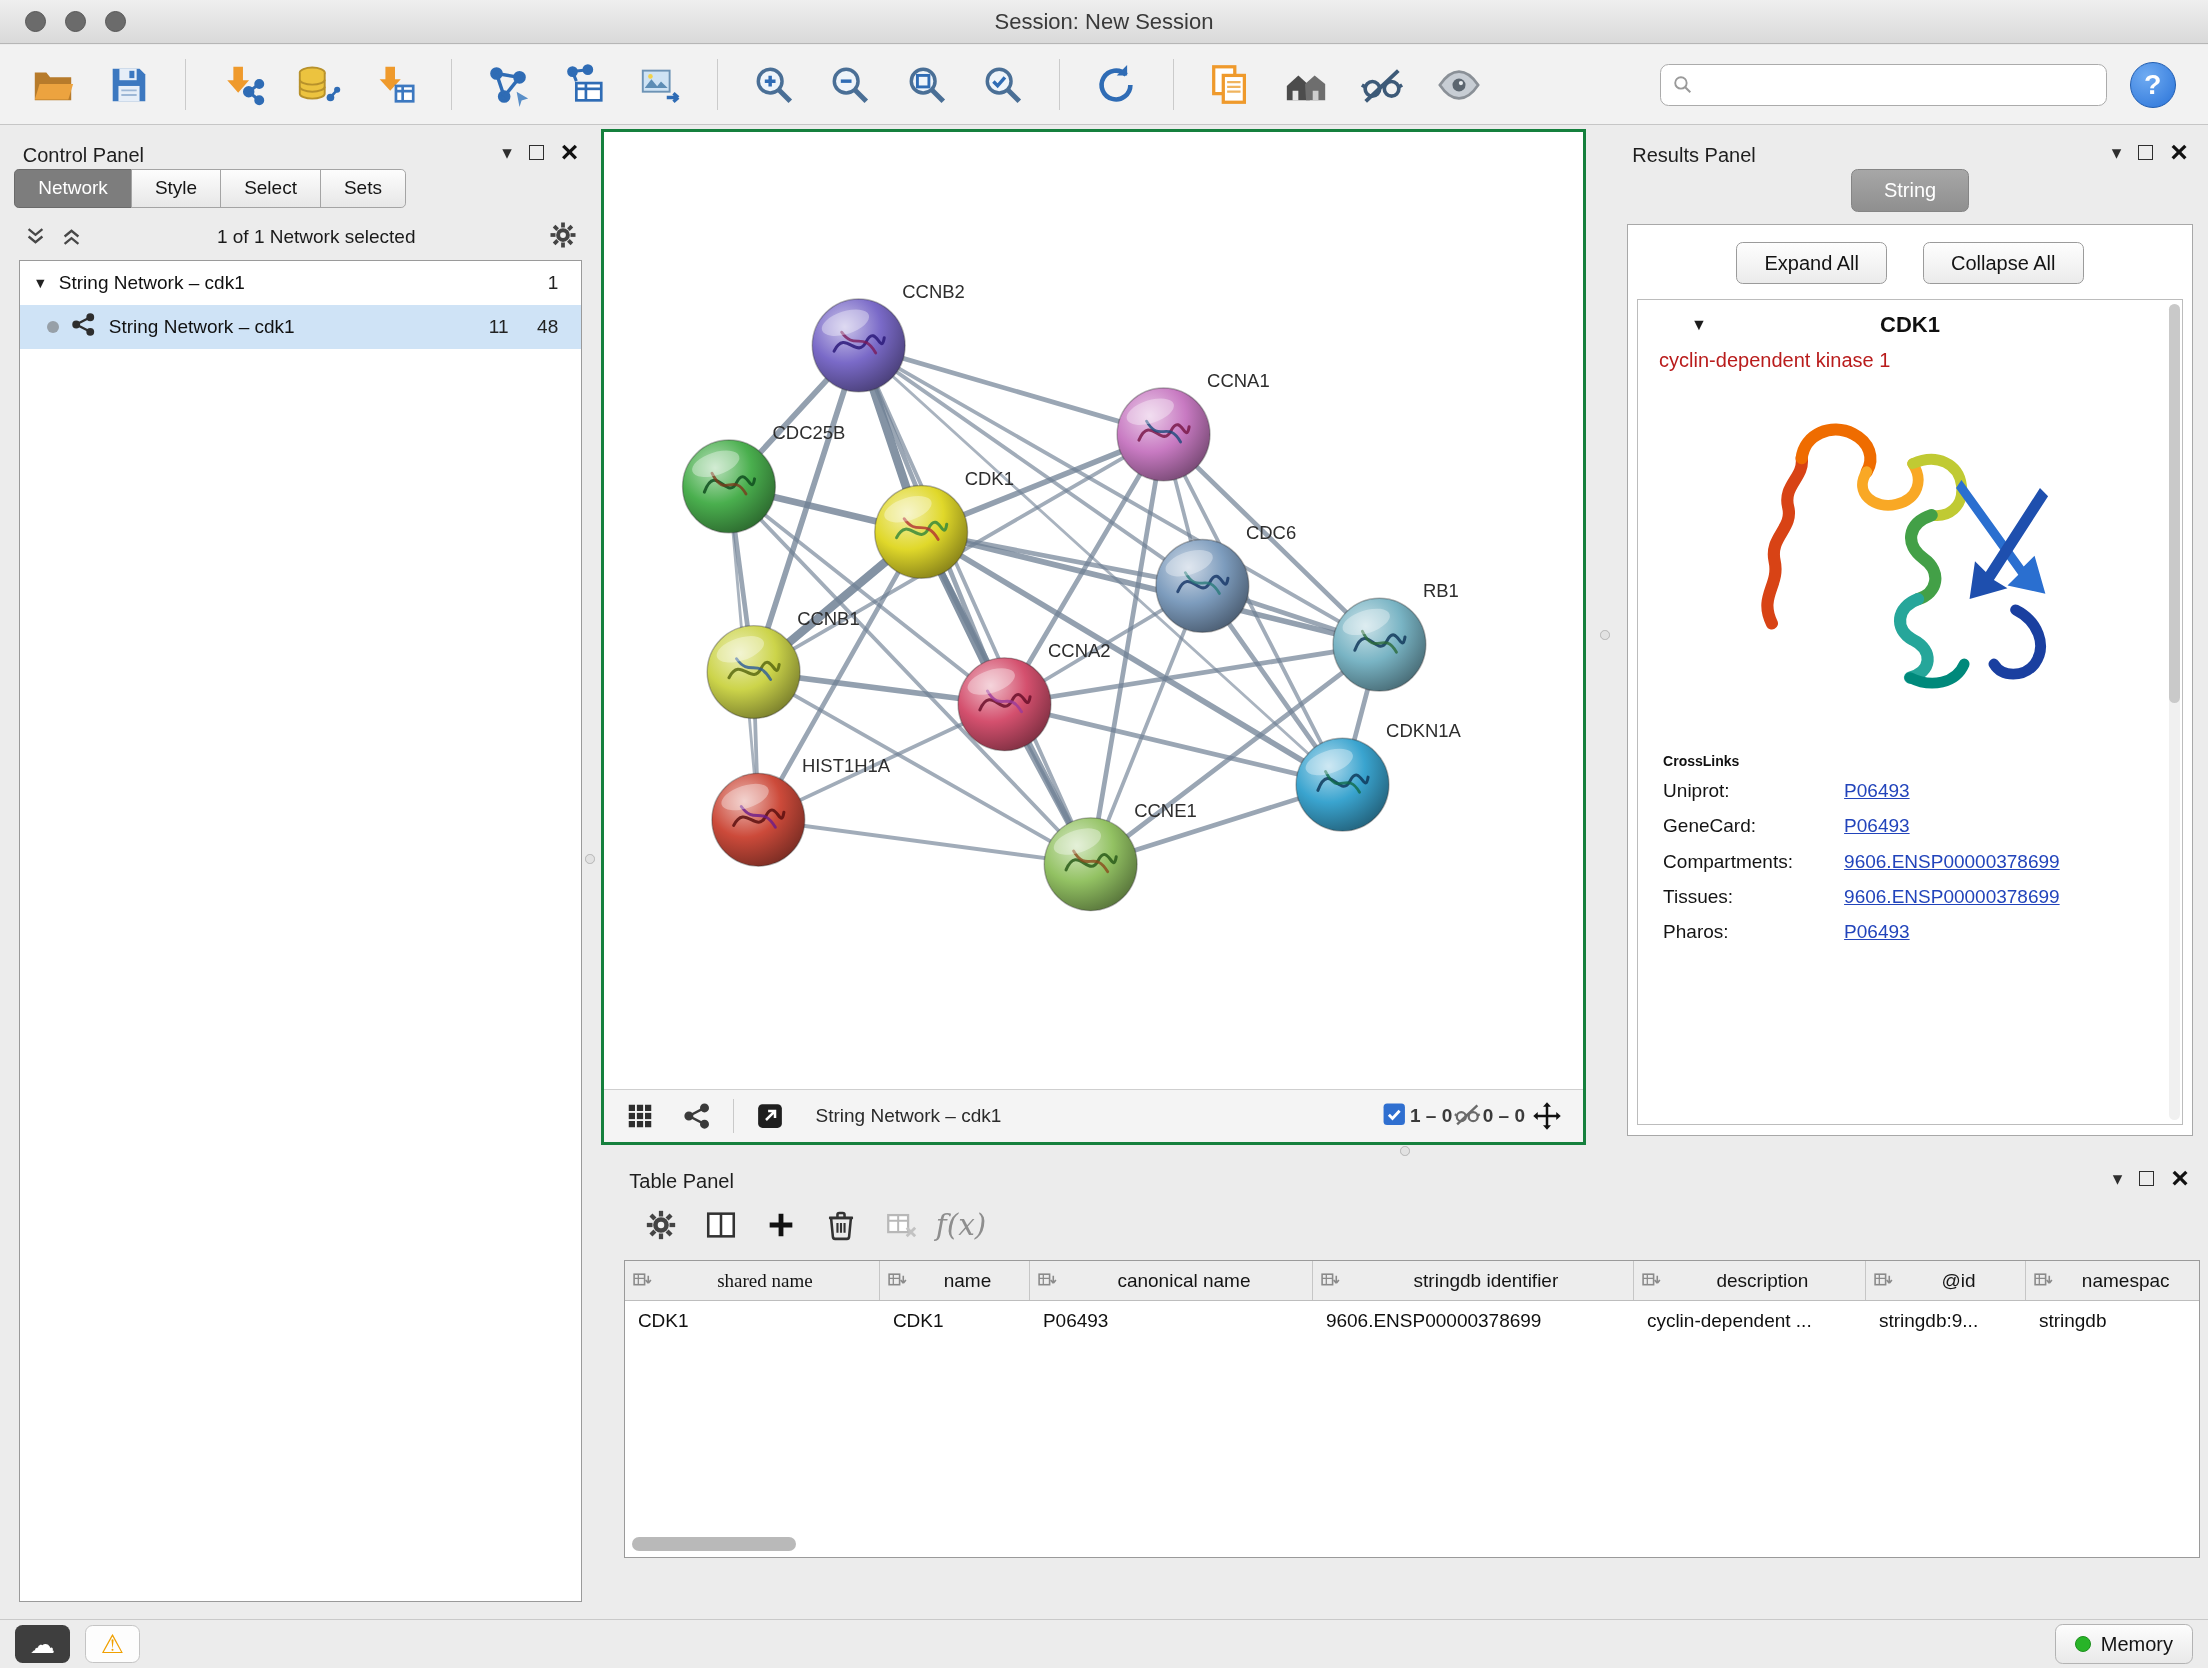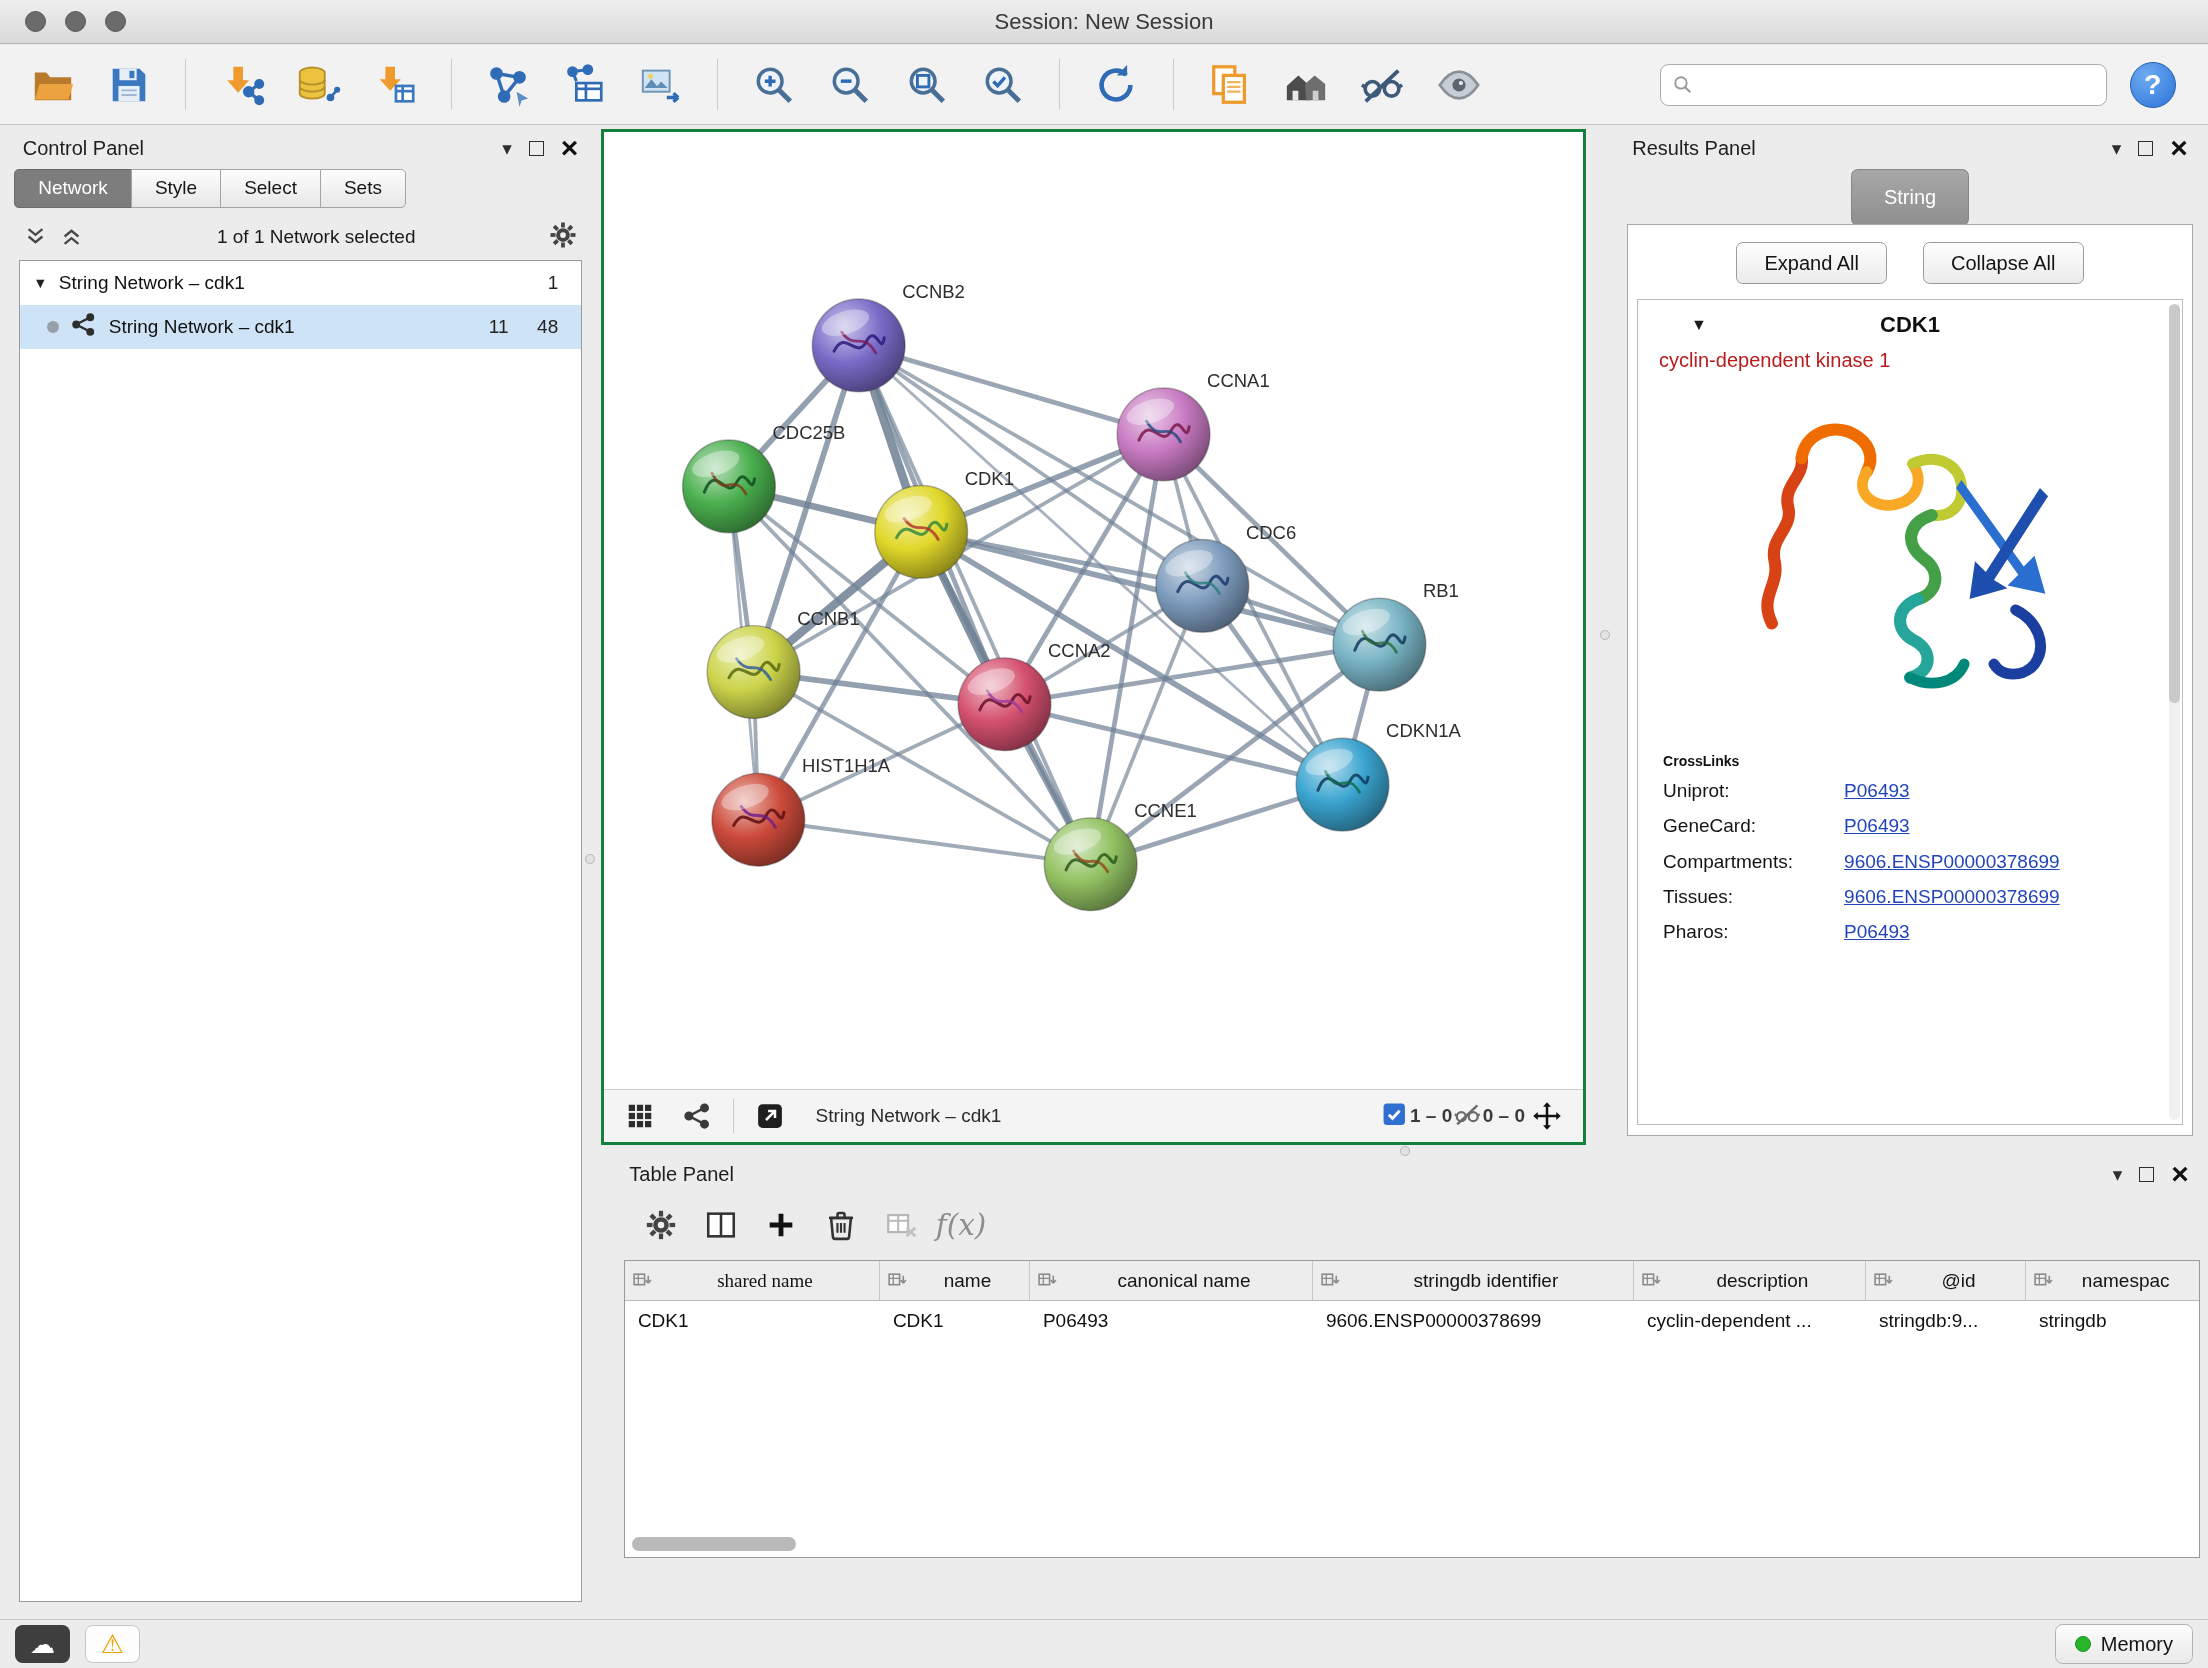--- a/index.html
+++ b/index.html
@@ -30,21 +30,21 @@
   .search-wrap { margin-left:auto; width:447px; height:42px; background:#fff;
     border:1px solid #ababab; border-radius:8.6px; display:flex; align-items:center; padding:0 9.5px; gap:5.7px; }
   .search-wrap svg { width:25px; height:25px; flex:0 0 auto; }
   .search-input { border:none; outline:none; flex:1; font-size:19px; background:transparent; }
   .help-btn { width:46px; height:46px; border-radius:50%; margin-left:23px; margin-right:11.4px;
     background:radial-gradient(circle at 35% 30%, #6fabf2, #2a73d8); color:#fff;
     font-size:28.5px; font-weight:bold; display:flex; align-items:center; justify-content:center;
     border:1px solid #1f5cb0; }
 
   
-  .panel-header { height:38px; display:flex; align-items:center; padding:0 13.3px; font-size:20px; color:#1e1e1e; }
+  .panel-header { height:38px; display:flex; align-items:flex-end; padding:0 13.3px; font-size:20px; color:#1e1e1e; }
   .win-ctrls { margin-left:auto; display:flex; align-items:center; gap:17px; }
   .pc-caret { font-size:19px; color:#2e2e2e; line-height:1; }
   .pc-float { width:15px; height:15px; border:1.9px solid #2e2e2e; background:transparent; }
   .pc-close { font-size:30px; font-weight:bold; color:#111; line-height:1; }
 
   .ptab { margin-left:-1px; padding:7.6px 23px; font-size:19px; color:#161616;
     background:linear-gradient(#fdfdfd,#e7e7e7); border:1px solid #a4a4a4; }
   .ptab:first-child { border-radius:4.8px 0 0 4.8px; }
   .ptab:last-child { border-radius:0 4.8px 4.8px 0; }
   .ptab.selected { background:#7d7d7d; color:#fff; border-color:#6a6a6a; }
@@ -83,21 +83,21 @@
   .nt-count { font-size:19px; color:#3a3a3a; }
   .nt-ico svg { width:28.5px; height:28.5px; }
 
   .split-dot { position:absolute; width:9.5px; height:9.5px; border-radius:50%;
     background:#e2e2e2; border:1px solid #b5b5b5; }
 
   
   .results-panel { position:absolute; left:1619px; top:129px; width:582px; height:1016px; }
   .string-pill-row { display:flex; justify-content:center; margin-top:1.9px; }
   .string-pill { background:linear-gradient(#a7a7a7,#8f8f8f); color:#fff; font-size:20px;
-    padding:16px 32px; border-radius:6.7px; border:1px solid #858585; }
+    padding:9px 32px; border-radius:6.7px; border:1px solid #858585; }
   .results-card { position:absolute; left:7.6px; right:7.6px; top:95px; bottom:9.5px;
     background:#fff; border:1px solid #a8a8a8; }
   .rc-buttons { display:flex; justify-content:center; gap:36px; padding:17px 0 15px 0; }
   .rc-btn { font-size:20px; padding:8.6px 27px; border:1px solid #9b9b9b; border-radius:6.7px;
     background:linear-gradient(#fefefe,#ebebeb); color:#141414; }
   .protein-box { position:absolute; left:9.5px; right:9.5px; top:74px; bottom:9.5px;
     border:1px solid #bcbcbc; overflow:hidden; }
   .pb-header { position:relative; height:49px; display:flex; align-items:center; justify-content:center; }
   .pb-caret { position:absolute; left:53px; font-size:16px; color:#1c1c1c; }
   .pb-name { font-size:22px; font-weight:bold; color:#101010; }

